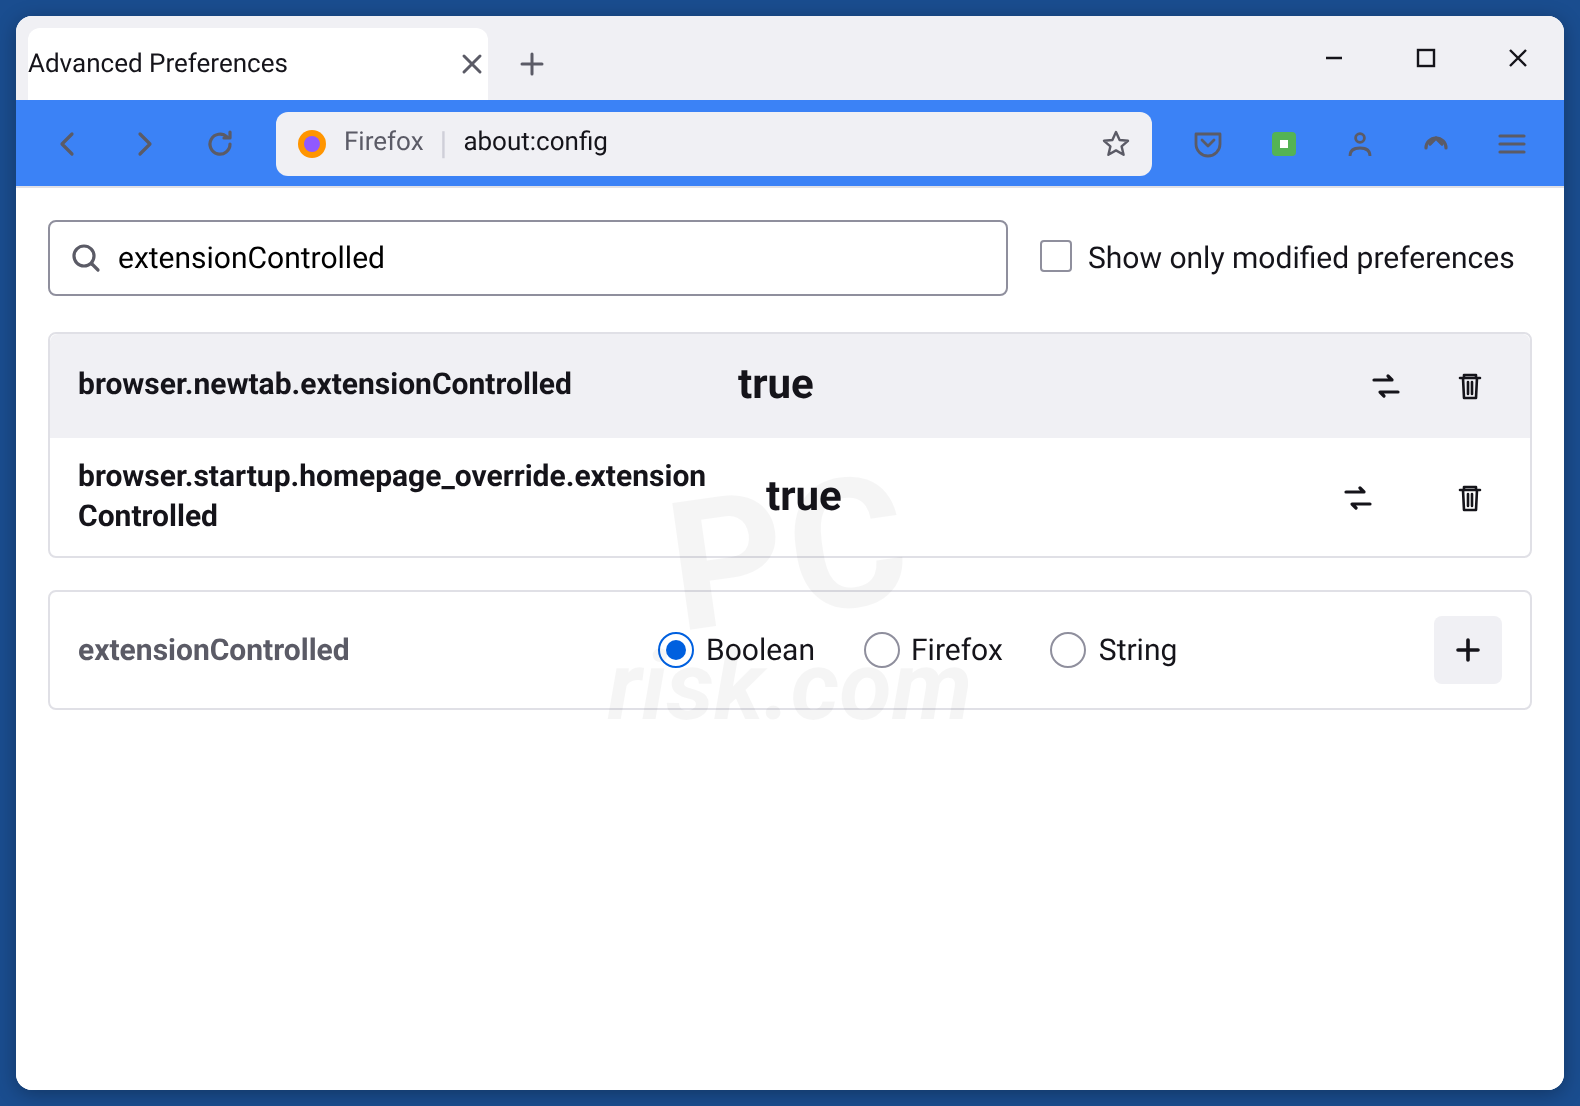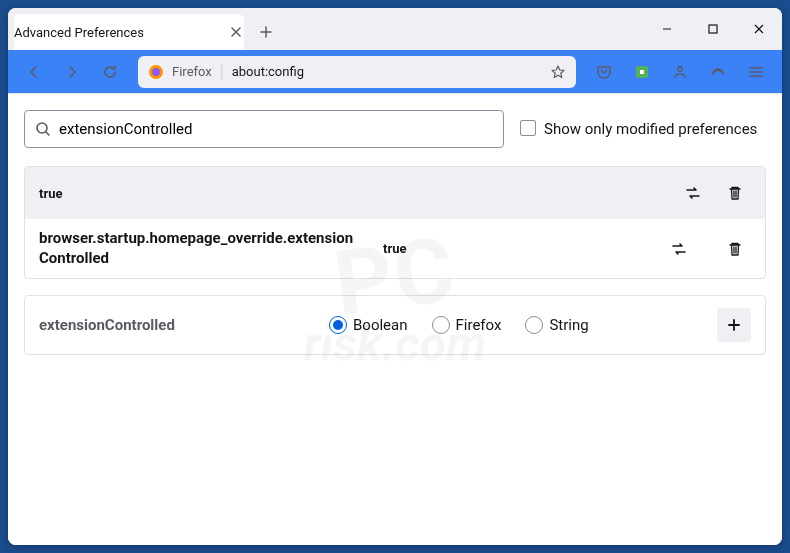--- a/index.html
+++ b/index.html
@@ -21,21 +21,21 @@
 .searchbox { flex: 1; max-width: 480px; height: 38px; border: 1px solid #8f8f9d; border-radius: 4px; display: flex; align-items: center; padding: 0 10px; gap: 8px; }
 .searchbox input { border: none; outline: none; font-size: 15px; flex: 1; background: transparent; }
 .chklabel { display: flex; align-items: flex-start; gap: 8px; font-size: 15px; color: #15141a; cursor: pointer; }
 .chk { width: 16px; height: 16px; border: 1px solid #8f8f9d; border-radius: 2px; }
 .preflist { border: 1px solid #e0e0e6; border-radius: 4px; margin-bottom: 16px; }
 .prefrow { display: flex; align-items: center; padding: 10px 14px; gap: 10px; }
 .prefrow.odd { background: #f0f0f4; }
 .prefrow:first-child { border-radius: 4px 4px 0 0; }
 .prefrow:last-child { border-radius: 0 0 4px 4px; gap: 24px; }
 .prefname { width: 320px; font-size: 15px; font-weight: 700; color: #15141a; word-break: break-word; line-height: 1.3; }
-.prefval { flex: 1; font-size: 13px; font-weight: 700; color: #15141a; }
+.prefval { flex: 1; font-size: 21px; font-weight: 700; color: #15141a; }
 .actbtn { width: 32px; height: 32px; display: flex; align-items: center; justify-content: center; border-radius: 4px; cursor: pointer; }
 .addrow { border: 1px solid #e0e0e6; border-radius: 4px; display: flex; align-items: center; padding: 12px 14px; gap: 20px; }
 .addname { width: 270px; font-size: 15px; font-weight: 700; color: #5b5b66; }
 .radios { display: flex; gap: 24px; flex: 1; }
 .radio { display: flex; align-items: center; gap: 6px; font-size: 15px; color: #15141a; cursor: pointer; }
 .rcircle { width: 18px; height: 18px; border: 1.5px solid #8f8f9d; border-radius: 50%; display: flex; align-items: center; justify-content: center; }
 .rcircle.sel { border-color: #0060df; }
 .rcircle.sel::after { content: ''; width: 10px; height: 10px; background: #0060df; border-radius: 50%; }
 .addbtn { width: 34px; height: 34px; background: #f0f0f4; border-radius: 4px; display: flex; align-items: center; justify-content: center; cursor: pointer; }
 .watermark { position: fixed; top: 50%; left: 50%; transform: translate(-50%, -50%) rotate(-8deg); font-size: 90px; font-weight: 700; color: rgba(0,0,0,0.04); pointer-events: none; letter-spacing: 2px; z-index: 0; }
@@ -152,20 +152,21 @@
         <input type="text" value="extensionControlled" style="">
       </div>
       <label class="chklabel">
         <span class="chk"></span>
         <span>Show only modified preferences</span>
       </label>
     </div>
 
     <div class="preflist">
       <div class="prefrow odd">
+        <div class="prefname">browser.newtab.extensionControlled</div>
         <div class="prefval">true</div>
         <div class="actbtn">
           <svg width="18" height="18" viewBox="0 0 18 18">
               <path d="M3 6 H12 L10 4 M15 12 H6 L8 14" stroke="#15141a" stroke-width="1.6" fill="none" stroke-linecap="round" stroke-linejoin="round"></path>
             </svg>
         </div>
         <div class="actbtn">
           <svg width="16" height="16" viewBox="0 0 16 16">
               <path d="M3 4 H13 M5 4 V2.5 H11 V4 M4.5 4 L5 14 H11 L11.5 4 M7 6 V12 M9 6 V12" stroke="#15141a" stroke-width="1.3" fill="none" stroke-linecap="round" stroke-linejoin="round"></path>
             </svg>

